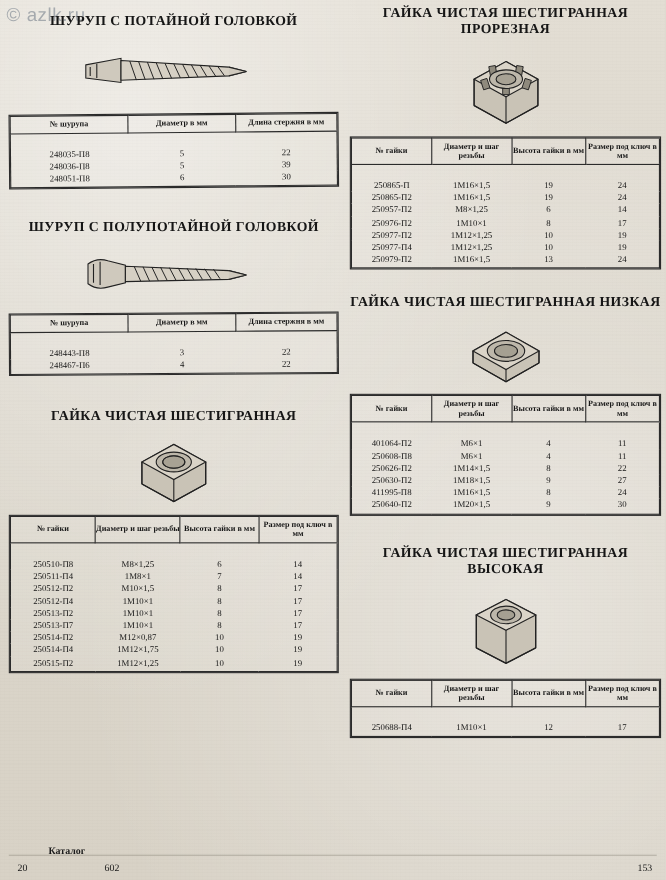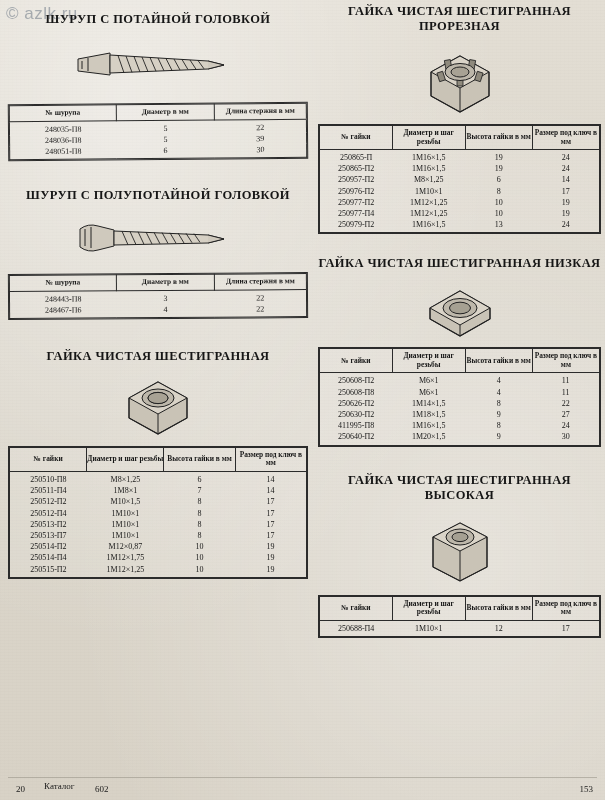--- a/index.html
+++ b/index.html
@@ -87,39 +87,39 @@
   }
   table.tbl thead th{
     border-bottom:1px solid #2b2b2b;
     border-right:1px solid #2b2b2b;
   }
   table.tbl thead th:last-child{border-right:none;}
   table.tbl tbody td{
     border-right:1px solid #2b2b2b;
   }
   table.tbl tbody td:last-child{border-right:none;}
-  table.tbl tbody tr:first-child td{padding-top:3px;}
+  table.tbl tbody tr:first-child td{padding-top:14px;}
   table.tbl tbody tr:last-child td{padding-bottom:3px;}
 
   .tbl-box{
     border:1px solid #2b2b2b;
     box-shadow:0 0 0 0 transparent;
     background:rgba(255,255,255,0.08);
   }
   .tilt1{transform:rotate(-0.5deg);}
   .tilt2{transform:rotate(-0.35deg);}
 
   .footer{
     position:absolute;
     left:0;right:0;bottom:6px;
     font-size:9px;
     font-family:"Liberation Serif", serif;
   }
   .footer .pg-left{position:absolute;left:16px;bottom:0;}
-  .footer .cat{position:absolute;left:44px;bottom:3px;}
+  .footer .cat{position:absolute;left:44px;bottom:16px;font-weight:bold;}
   .footer .cat2{position:absolute;left:95px;bottom:0;}
   .footer .pg-right{position:absolute;right:12px;bottom:0;}
   .rule{
     position:absolute;left:8px;right:8px;bottom:22px;
     border-top:1px solid #8e897e;opacity:.5;
   }
 </style>
 </head>
 <body>
 
@@ -441,21 +441,21 @@
         <thead>
           <tr>
             <th style="width:26%">№ гайки</th>
             <th style="width:26%">Диаметр и шаг резьбы</th>
             <th style="width:24%">Высота гайки в мм</th>
             <th style="width:24%">Размер под ключ в мм</th>
           </tr>
         </thead>
         <tbody>
           <tr>
-              <td>250608-П2</td>
+              <td>401064-П2</td>
               <td>М6×1</td>
               <td>4</td>
               <td>11</td>
             </tr>
           <tr>
               <td>250608-П8</td>
               <td>М6×1</td>
               <td>4</td>
               <td>11</td>
             </tr>

